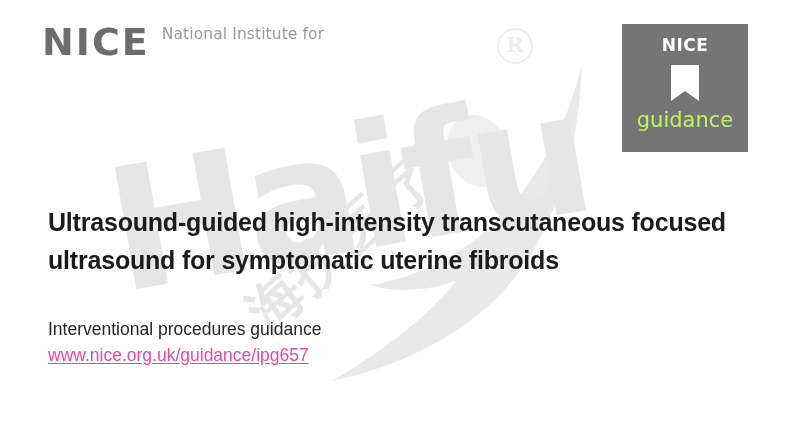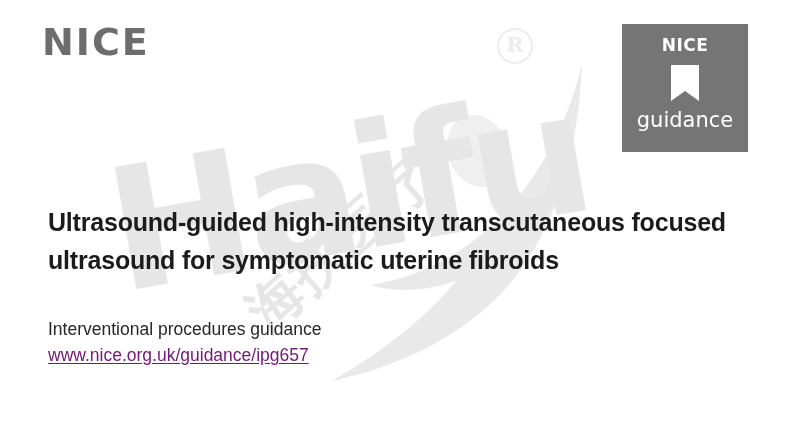--- a/index.html
+++ b/index.html
@@ -131,21 +131,21 @@
     width: 28px;
     height: 36px;
     background: #ffffff;
     clip-path: polygon(0% 0%, 100% 0%, 100% 100%, 50% 72%, 0% 100%);
   }
   #badge-sub {
     margin-top: 7px;
     font-family: "DejaVu Sans", sans-serif;
     font-weight: 400;
     font-size: 21px;
-    color: #ffffff;
+    color: #bef264;
     line-height: 24px;
   }
 
   
   #doc-title {
     position: absolute;
     left: 48px;
     top: 186px;
     width: 706px;
     z-index: 3;
@@ -163,21 +163,21 @@
     left: 48px;
     top: 316px;
     z-index: 3;
     font-family: "Liberation Sans", sans-serif;
     font-size: 17.5px;
     line-height: 26px;
     color: #262626;
   }
   #meta .meta-line { display: block; white-space: nowrap; }
   #doc-url {
-    color: #701a75;
+    color: #ec4899;
     text-decoration: underline;
     text-underline-offset: 2px;
   }
 </style>
 </head>
 <body>
 
 <div id="page">
 
   <div id="watermark">
@@ -193,21 +193,21 @@
     <div class="wm-reg">R</div>
 
     <div class="wm-haifu">Haifu</div>
 
     <div class="wm-cn">海扶医疗</div>
   </div>
 
   <div id="logo">
     <span id="logo-mark">NICE</span>
     <span id="logo-strap">
-      <br>
+      <span>National Institute for</span><br>
     </span>
   </div>
 
   <div id="badge">
     <div id="badge-title">NICE</div>
     <div id="badge-icon"></div>
     <div id="badge-sub">guidance</div>
   </div>
 
   <h1 id="doc-title">Ultrasound-guided high-intensity transcutaneous focused ultrasound for symptomatic uterine fibroids</h1>

